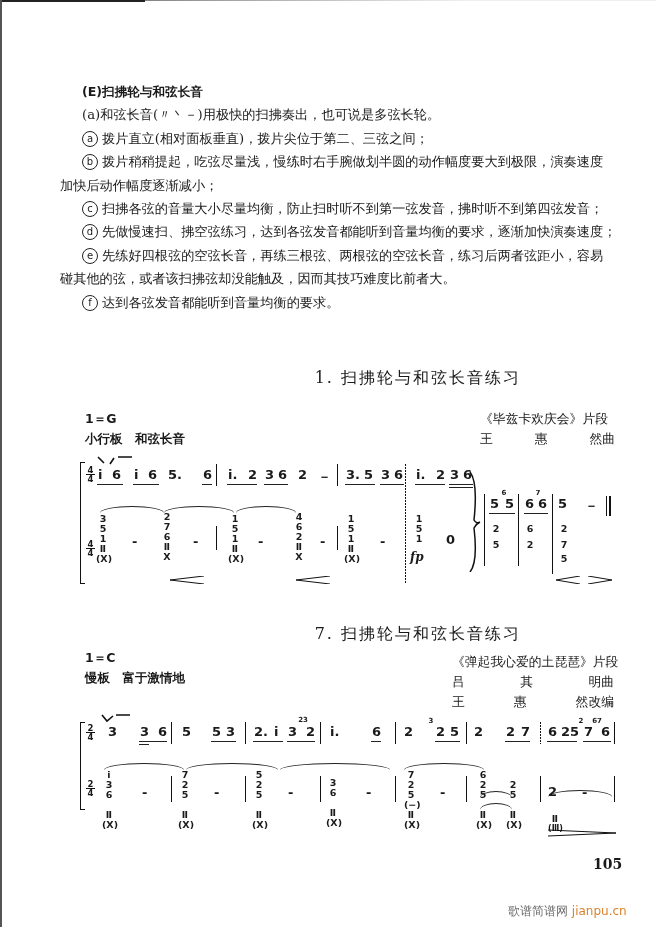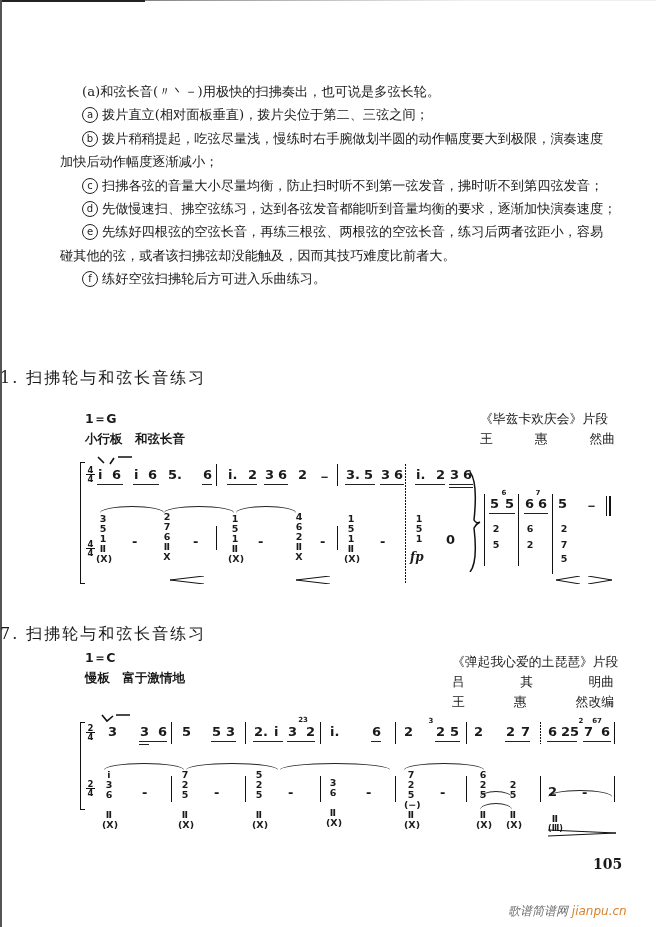--- a/index.html
+++ b/index.html
@@ -10,61 +10,62 @@
   .scan-top { position: absolute; left: 0; top: 0; width: 145px; height: 2px; background: #222; }
   .scan-top2 { position: absolute; left: 0; top: 0; width: 656px; height: 1px; background: linear-gradient(90deg,#444,#999 30%,#eee 70%); }
   .scan-left { position: absolute; left: 0; top: 0; width: 2px; height: 927px; background: #555; }
 
   .text-block { position: absolute; left: 82px; top: 80px; width: 540px; font-size: 13.2px; line-height: 23.4px; }
   .text-block p { margin: 0; white-space: nowrap; }
   .text-block .h { font-weight: bold; font-family: "DejaVu Sans", sans-serif; font-size: 12.6px; }
   .text-block .wrap { margin-left: -22px; }
   .circ { display: inline-block; width: 14px; height: 14px; border: 1px solid #222; border-radius: 50%; font-size: 10px; line-height: 13px; text-align: center; margin-right: 4px; vertical-align: 1px; font-family: "DejaVu Sans", sans-serif; }
 
-  .ex-title { position: absolute; left: 0; width: 521px; text-align: left; font-size: 16px; letter-spacing: 2px; }
+  .ex-title { position: absolute; left: 0; width: 521px; text-align: right; font-size: 16px; letter-spacing: 2px; }
 
   .meta-left { position: absolute; left: 85px; font-family: "DejaVu Sans", sans-serif; font-weight: bold; font-size: 12.5px; line-height: 20px; }
   .meta-right { position: absolute; font-size: 12.8px; line-height: 20px; }
   .spread { display: flex; justify-content: space-between; width: 135px; }
 
   .staff { position: absolute; font-family: "DejaVu Sans", sans-serif; font-weight: bold; }
   .note { position: absolute; font-size: 13px; line-height: 14px; }
   .chord { position: absolute; font-size: 9.5px; line-height: 10px; text-align: center; width: 14px; }
   .bar { position: absolute; width: 1.4px; background: #111; }
   .tsig { position: absolute; font-size: 8.5px; line-height: 8px; text-align: center; width: 9px; }
   .tsig span { display: block; }
   .tsig span:first-child { border-bottom: 1px solid #111; }
   .ul { position: absolute; height: 1px; background: #222; }
   .dash { position: absolute; font-size: 13px; }
   .bracket { position: absolute; border: 1.6px solid #111; border-right: none; width: 4px; }
   .slur { position: absolute; border-top: 1.3px solid #222; border-radius: 50% 50% 0 0 / 100% 100% 0 0; height: 6px; }
   .hairpin { position: absolute; }
   .dyn { position: absolute; font-family: "DejaVu Serif", serif; font-style: italic; font-weight: bold; font-size: 12px; }
 
   .page-number { position: absolute; left: 593px; top: 856px; font-size: 14px; font-weight: bold; }
-  .watermark { position: absolute; left: 508px; top: 903px; font-size: 12px; color: #6d6d6d; font-family: "DejaVu Sans", sans-serif; font-style: italic; }
+  .watermark { position: absolute; left: 508px; top: 903px; font-size: 12px; color: #6d6d6d; font-family: "DejaVu Sans", sans-serif; }
   .watermark .url { color: #d9822b; }
 </style>
 </head>
 <body>
 
 <div class="scan-top2"></div>
 <div class="scan-top"></div>
 <div class="scan-left"></div>
 
 <div class="text-block">
+  <p class="h">(E)扫拂轮与和弦长音</p>
   <p><span>(a)</span><span>和弦长音(〃丶－)用极快的扫拂奏出，也可说是多弦长轮。</span></p>
   <p><span class="circ">a</span><span>拨片直立(相对面板垂直)，拨片尖位于第二、三弦之间；</span></p>
   <p><span class="circ">b</span><span>拨片稍稍提起，吃弦尽量浅，慢练时右手腕做划半圆的动作幅度要大到极限，演奏速度</span></p>
   <p class="wrap">加快后动作幅度逐渐减小；</p>
   <p><span class="circ">c</span><span>扫拂各弦的音量大小尽量均衡，防止扫时听不到第一弦发音，拂时听不到第四弦发音；</span></p>
   <p><span class="circ">d</span><span>先做慢速扫、拂空弦练习，达到各弦发音都能听到音量均衡的要求，逐渐加快演奏速度；</span></p>
   <p><span class="circ">e</span><span>先练好四根弦的空弦长音，再练三根弦、两根弦的空弦长音，练习后两者弦距小，容易</span></p>
   <p class="wrap">碰其他的弦，或者该扫拂弦却没能触及，因而其技巧难度比前者大。</p>
-  <p><span class="circ">f</span><span>练好空弦扫拂轮后方可进入乐曲练习。</span></p>
+  <p><span class="circ">f</span><span>达到各弦发音都能听到音量均衡的要求。</span></p>
 </div>
 
 <div class="ex-title" style="top:368px">1. 扫拂轮与和弦长音练习</div>
 <div class="meta-left" style="top:409px">
   <div>1＝G</div>
   <div>小行板　和弦长音</div>
 </div>
 <div class="meta-right" style="left:480px; top:409px">
   <div>《毕兹卡欢庆会》片段</div>
   <div class="spread">

